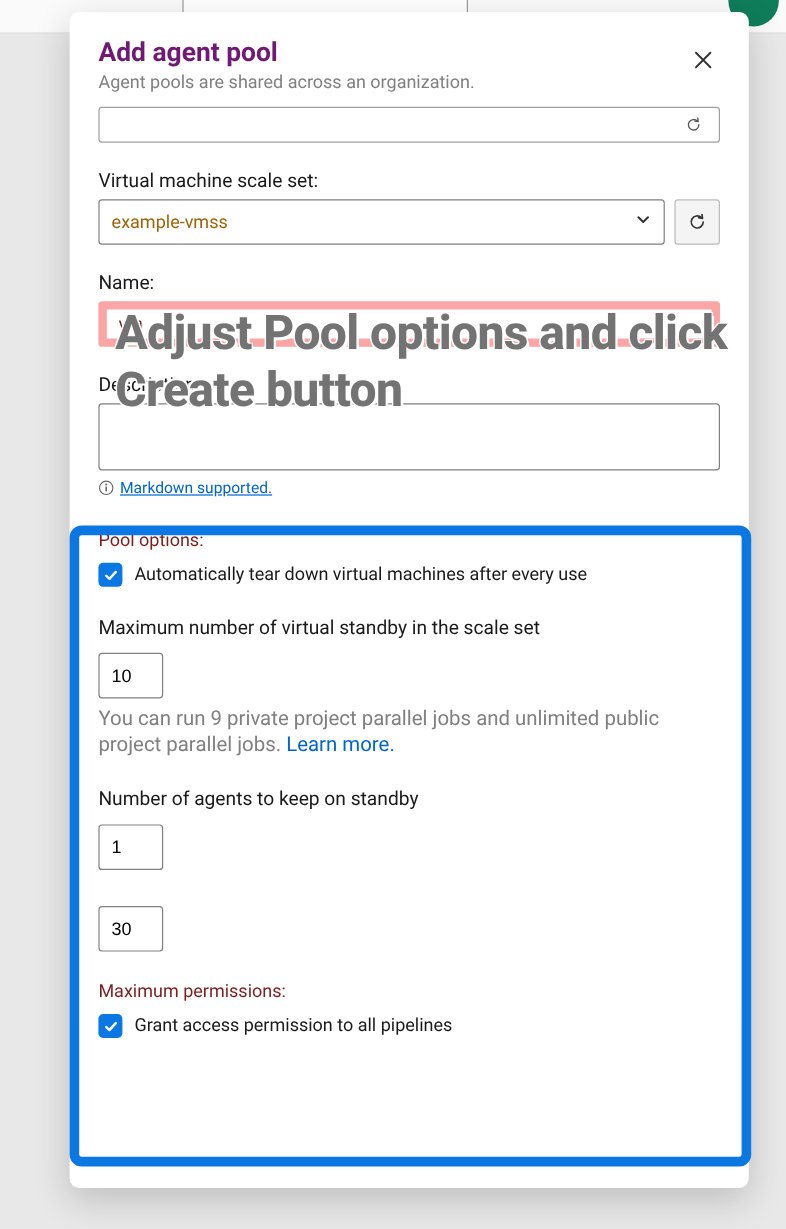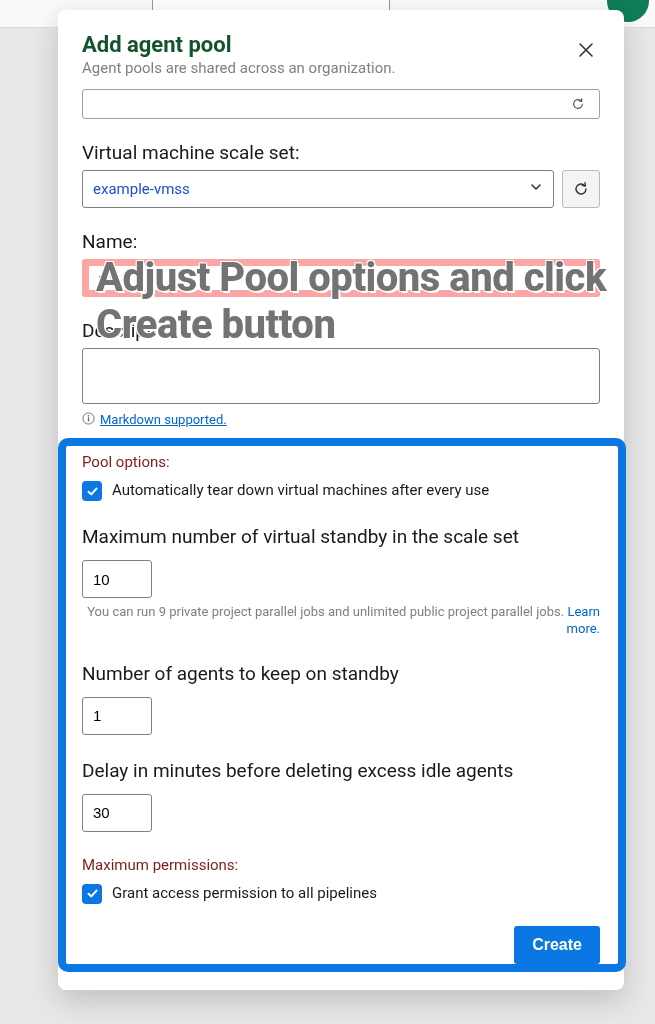--- a/index.html
+++ b/index.html
@@ -52,21 +52,21 @@
       border-radius: 8px;
       box-shadow: 0 10px 30px rgba(0,0,0,0.18);
       padding: 22px 24px 20px 24px;
     }
     .dialog-header {
       position: relative;
     }
     .dialog-title {
       font-size: 22px;
       font-weight: 700;
-      color: #14532d;
+      color: #701a75;
     }
     .dialog-subtitle {
       font-size: 15px;
       color: #808080;
       margin-top: 2px;
     }
     .close-btn {
       position: absolute;
       top: 4px; right: 0;
       width: 28px; height: 28px;
@@ -92,39 +92,39 @@
       font-size: 14px;
       flex: 1;
       white-space: nowrap;
     }
     .cutoff-refresh {
       width: 22px; height: 22px;
       display: flex; align-items: center; justify-content: center;
     }
     .field-group { margin-top: 22px; }
     .field-label {
-      font-size: 19px;
+      font-size: 16px;
       color: #1a1a1a;
       margin-bottom: 6px;
     }
     .select-row {
       display: flex;
       gap: 8px;
       align-items: stretch;
     }
     .select-box {
       flex: 1;
       border: 1px solid #808080;
       border-radius: 3px;
       height: 38px;
       display: flex;
       align-items: center;
       padding: 0 10px;
       font-size: 15px;
-      color: #1d4ed8;
+      color: #a16207;
       cursor: pointer;
       position: relative;
     }
     .select-box .chev {
       margin-left: auto;
     }
     .refresh-btn {
       width: 38px;
       border: 1px solid #bbb;
       background: #f4f4f4;
@@ -213,34 +213,33 @@
       cursor: pointer;
       flex-shrink: 0;
     }
     .checkbox svg { width: 13px; height: 13px; }
     .checkbox-label {
       font-size: 15px;
       color: #1a1a1a;
     }
     .num-field-group { margin-top: 24px; }
     .num-input {
-      width: 70px;
+      width: 54px;
       height: 38px;
       border: 1px solid #808080;
       border-radius: 3px;
       padding: 0 10px;
       font-size: 15px;
       margin-top: 6px;
     }
     .help-text {
-      font-size: 13px;
+      font-size: 17px;
       color: #808080;
       margin-top: 6px;
       line-height: 1.3;
-      text-align: right;
     }
     .help-text a {
       color: #0066cc;
       text-decoration: none;
     }
     .footer {
       display: flex;
       justify-content: flex-end;
       margin-top: 22px;
     }
@@ -341,36 +340,32 @@
         <span>You can run 9 private project parallel jobs and unlimited public project parallel jobs. </span><a href="#">Learn more.</a>
       </div>
     </div>
 
     <div class="num-field-group">
       <div class="field-label">Number of agents to keep on standby</div>
       <input class="num-input" value="1" style="">
     </div>
 
     <div class="num-field-group">
-      <div class="field-label">Delay in minutes before deleting excess idle agents</div>
       <input class="num-input" value="30" style="">
     </div>
 
     <div class="num-field-group">
       <div class="section-label">Maximum permissions:</div>
       <div class="checkbox-row">
         <div class="checkbox">
           <svg viewBox="0 0 13 13">
               <path d="M2.5 6.8 L5.2 9.4 L10.5 3.6" stroke="#fff" stroke-width="2" fill="none" stroke-linecap="round" stroke-linejoin="round"></path>
             </svg>
         </div>
         <div class="checkbox-label">Grant access permission to all pipelines</div>
       </div>
     </div>
 
-    <div class="footer">
-      <button class="create-btn">Create</button>
-    </div>
   </div>
 </div>
 
 <div class="highlight-box"></div>
 <div class="overlay-text">Adjust Pool options and click Create button</div>
 
 </body></html>

